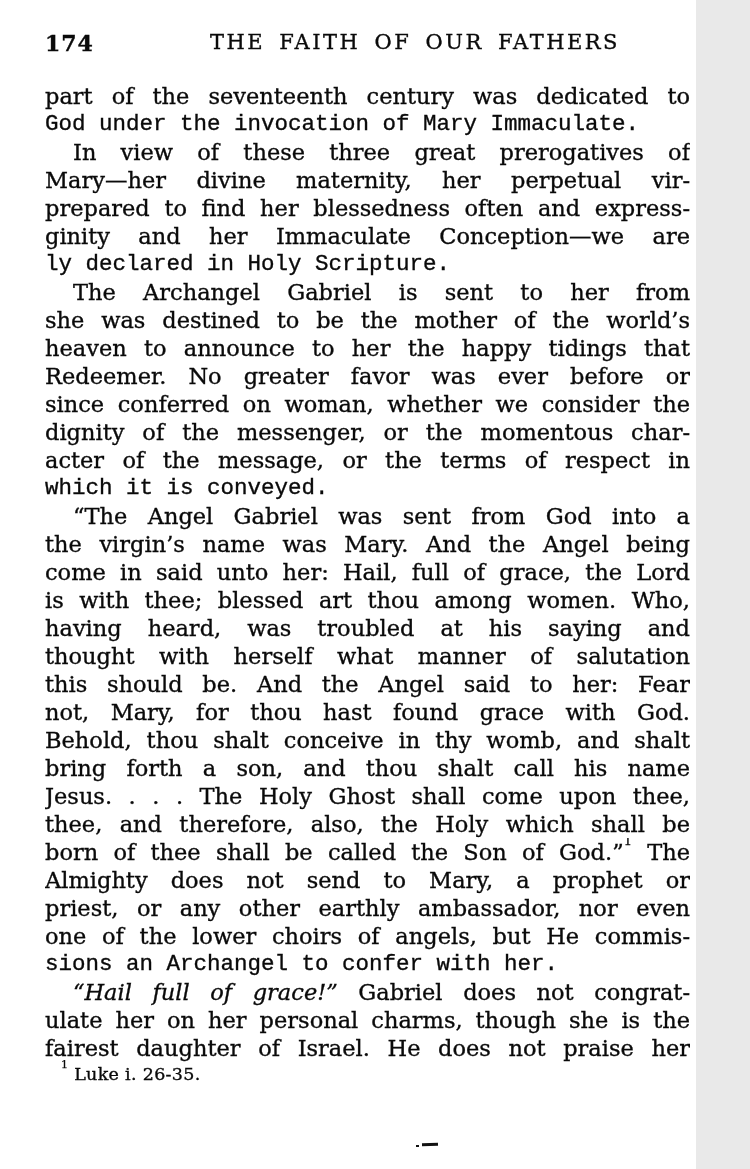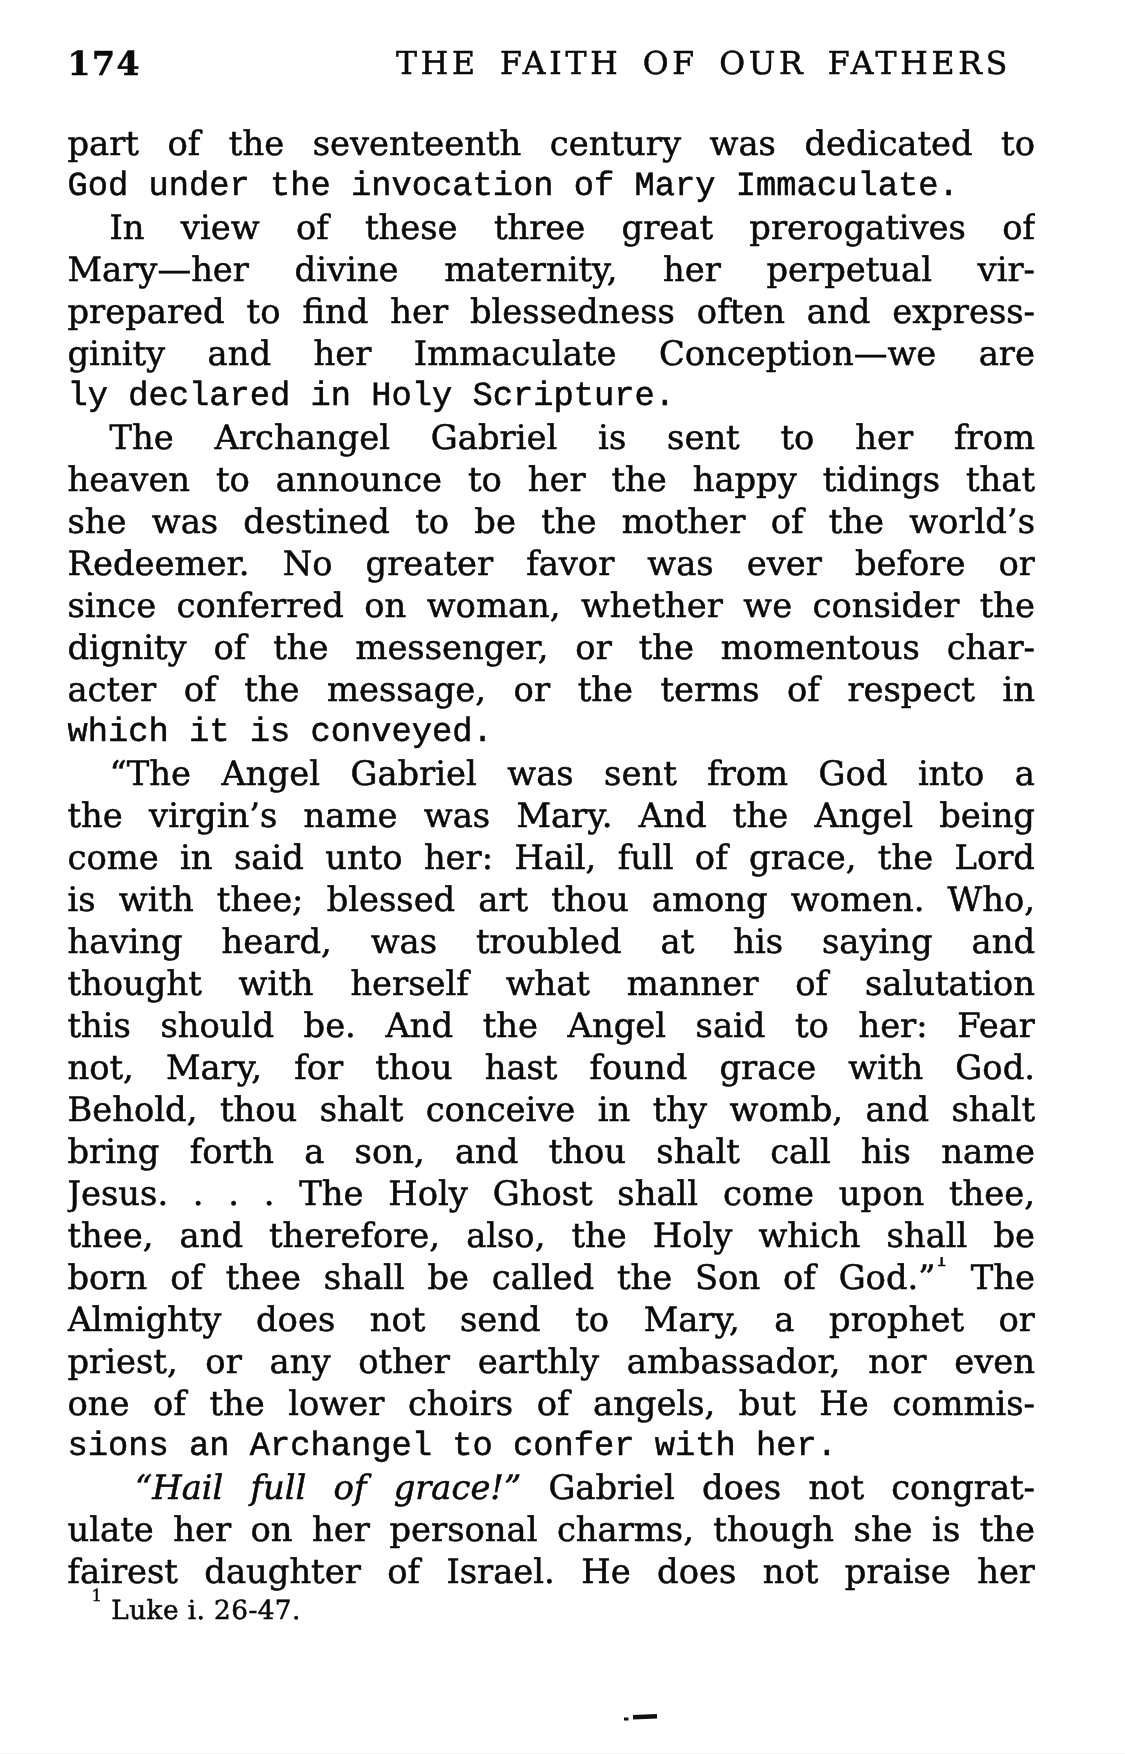--- a/index.html
+++ b/index.html
@@ -2,21 +2,21 @@
 <html><head>
 <meta charset="utf-8">
 <style>
   html, body {
     margin: 0;
     padding: 0;
     background: #e9e9e9;
   }
   .page {
     position: relative;
-    width: 750px;
+    width: 696px;
     height: 1169px;
     background: #ffffff;
     color: #0a0a0a;
     font-family: "DejaVu Serif", "Liberation Serif", serif;
     overflow: hidden;
     box-sizing: border-box;
     padding: 30px 60px 0 45px;
   }
   
   .page * {
@@ -53,21 +53,21 @@
     height: 28px;
     overflow: hidden;
     font-size: 22.5px;
     line-height: 28px;
     text-align: justify;
     text-align-last: justify;
     white-space: nowrap;
   }
   .line.endline { text-align-last: left; font-family: Liberation Mono, monospace; }
   .line.indent { text-indent: 28px; }
-  .line em { font-style: italic; margin-left: 17px; }
+  .line em { font-style: italic; }
   .line sup, .footnote sup {
     font-size: 13px;
     line-height: 0;
     position: relative;
     top: -7px;
     -webkit-text-stroke: 0.25px #0a0a0a;
   }
 
   .footnote {
     margin-top: 1px;
@@ -120,22 +120,22 @@
       </div>
       <div class="para">
         <div class="line indent"><span>In view of these three great prerogatives of</span></div>
         <div class="line"><span>Mary—her divine maternity, her perpetual vir-</span></div>
         <div class="line"><span>prepared to find her blessedness often and express-</span></div>
         <div class="line"><span>ginity and her Immaculate Conception—we are</span></div>
         <div class="line endline"><span>ly declared in Holy Scripture.</span></div>
       </div>
       <div class="para">
         <div class="line indent"><span>The Archangel Gabriel is sent to her from</span></div>
+        <div class="line"><span>she was destined to be the mother of the world’s</span></div>
         <div class="line"><span>heaven to announce to her the happy tidings that</span></div>
-        <div class="line"><span>she was destined to be the mother of the world’s</span></div>
         <div class="line"><span>Redeemer.  No greater favor was ever before or</span></div>
         <div class="line"><span>since conferred on woman, whether we consider the</span></div>
         <div class="line"><span>dignity of the messenger, or the momentous char-</span></div>
         <div class="line"><span>acter of the message, or the terms of respect in</span></div>
         <div class="line endline"><span>which it is conveyed.</span></div>
       </div>
       <div class="para">
         <div class="line indent"><span>“The Angel Gabriel was sent from God into a</span></div>
         <div class="line"><span>the virgin’s name was Mary.  And the Angel being</span></div>
         <div class="line"><span>come in said unto her: Hail, full of grace, the Lord</span></div>
@@ -154,20 +154,20 @@
         <div class="line"><span>one of the lower choirs of angels, but He commis-</span></div>
         <div class="line endline"><span>sions an Archangel to confer with her.</span></div>
       </div>
       <div class="para">
         <div class="line indent"><em>“Hail full of grace!”</em><span> Gabriel does not congrat-</span></div>
         <div class="line"><span>ulate her on her personal charms, though she is the</span></div>
         <div class="line"><span>fairest daughter of Israel.  He does not praise her</span></div>
       </div>
     </div>
 
-  <div class="footnote"><sup>1</sup> <span>Luke i. 26-47.</span></div>
+  <div class="footnote"><sup>1</sup> <span>Luke i. 26-35.</span></div>
 
   <div class="scan-artifact">
     <span class="dot"></span>
     <span class="dash"></span>
   </div>
 
 </div>
 
 </body></html>

